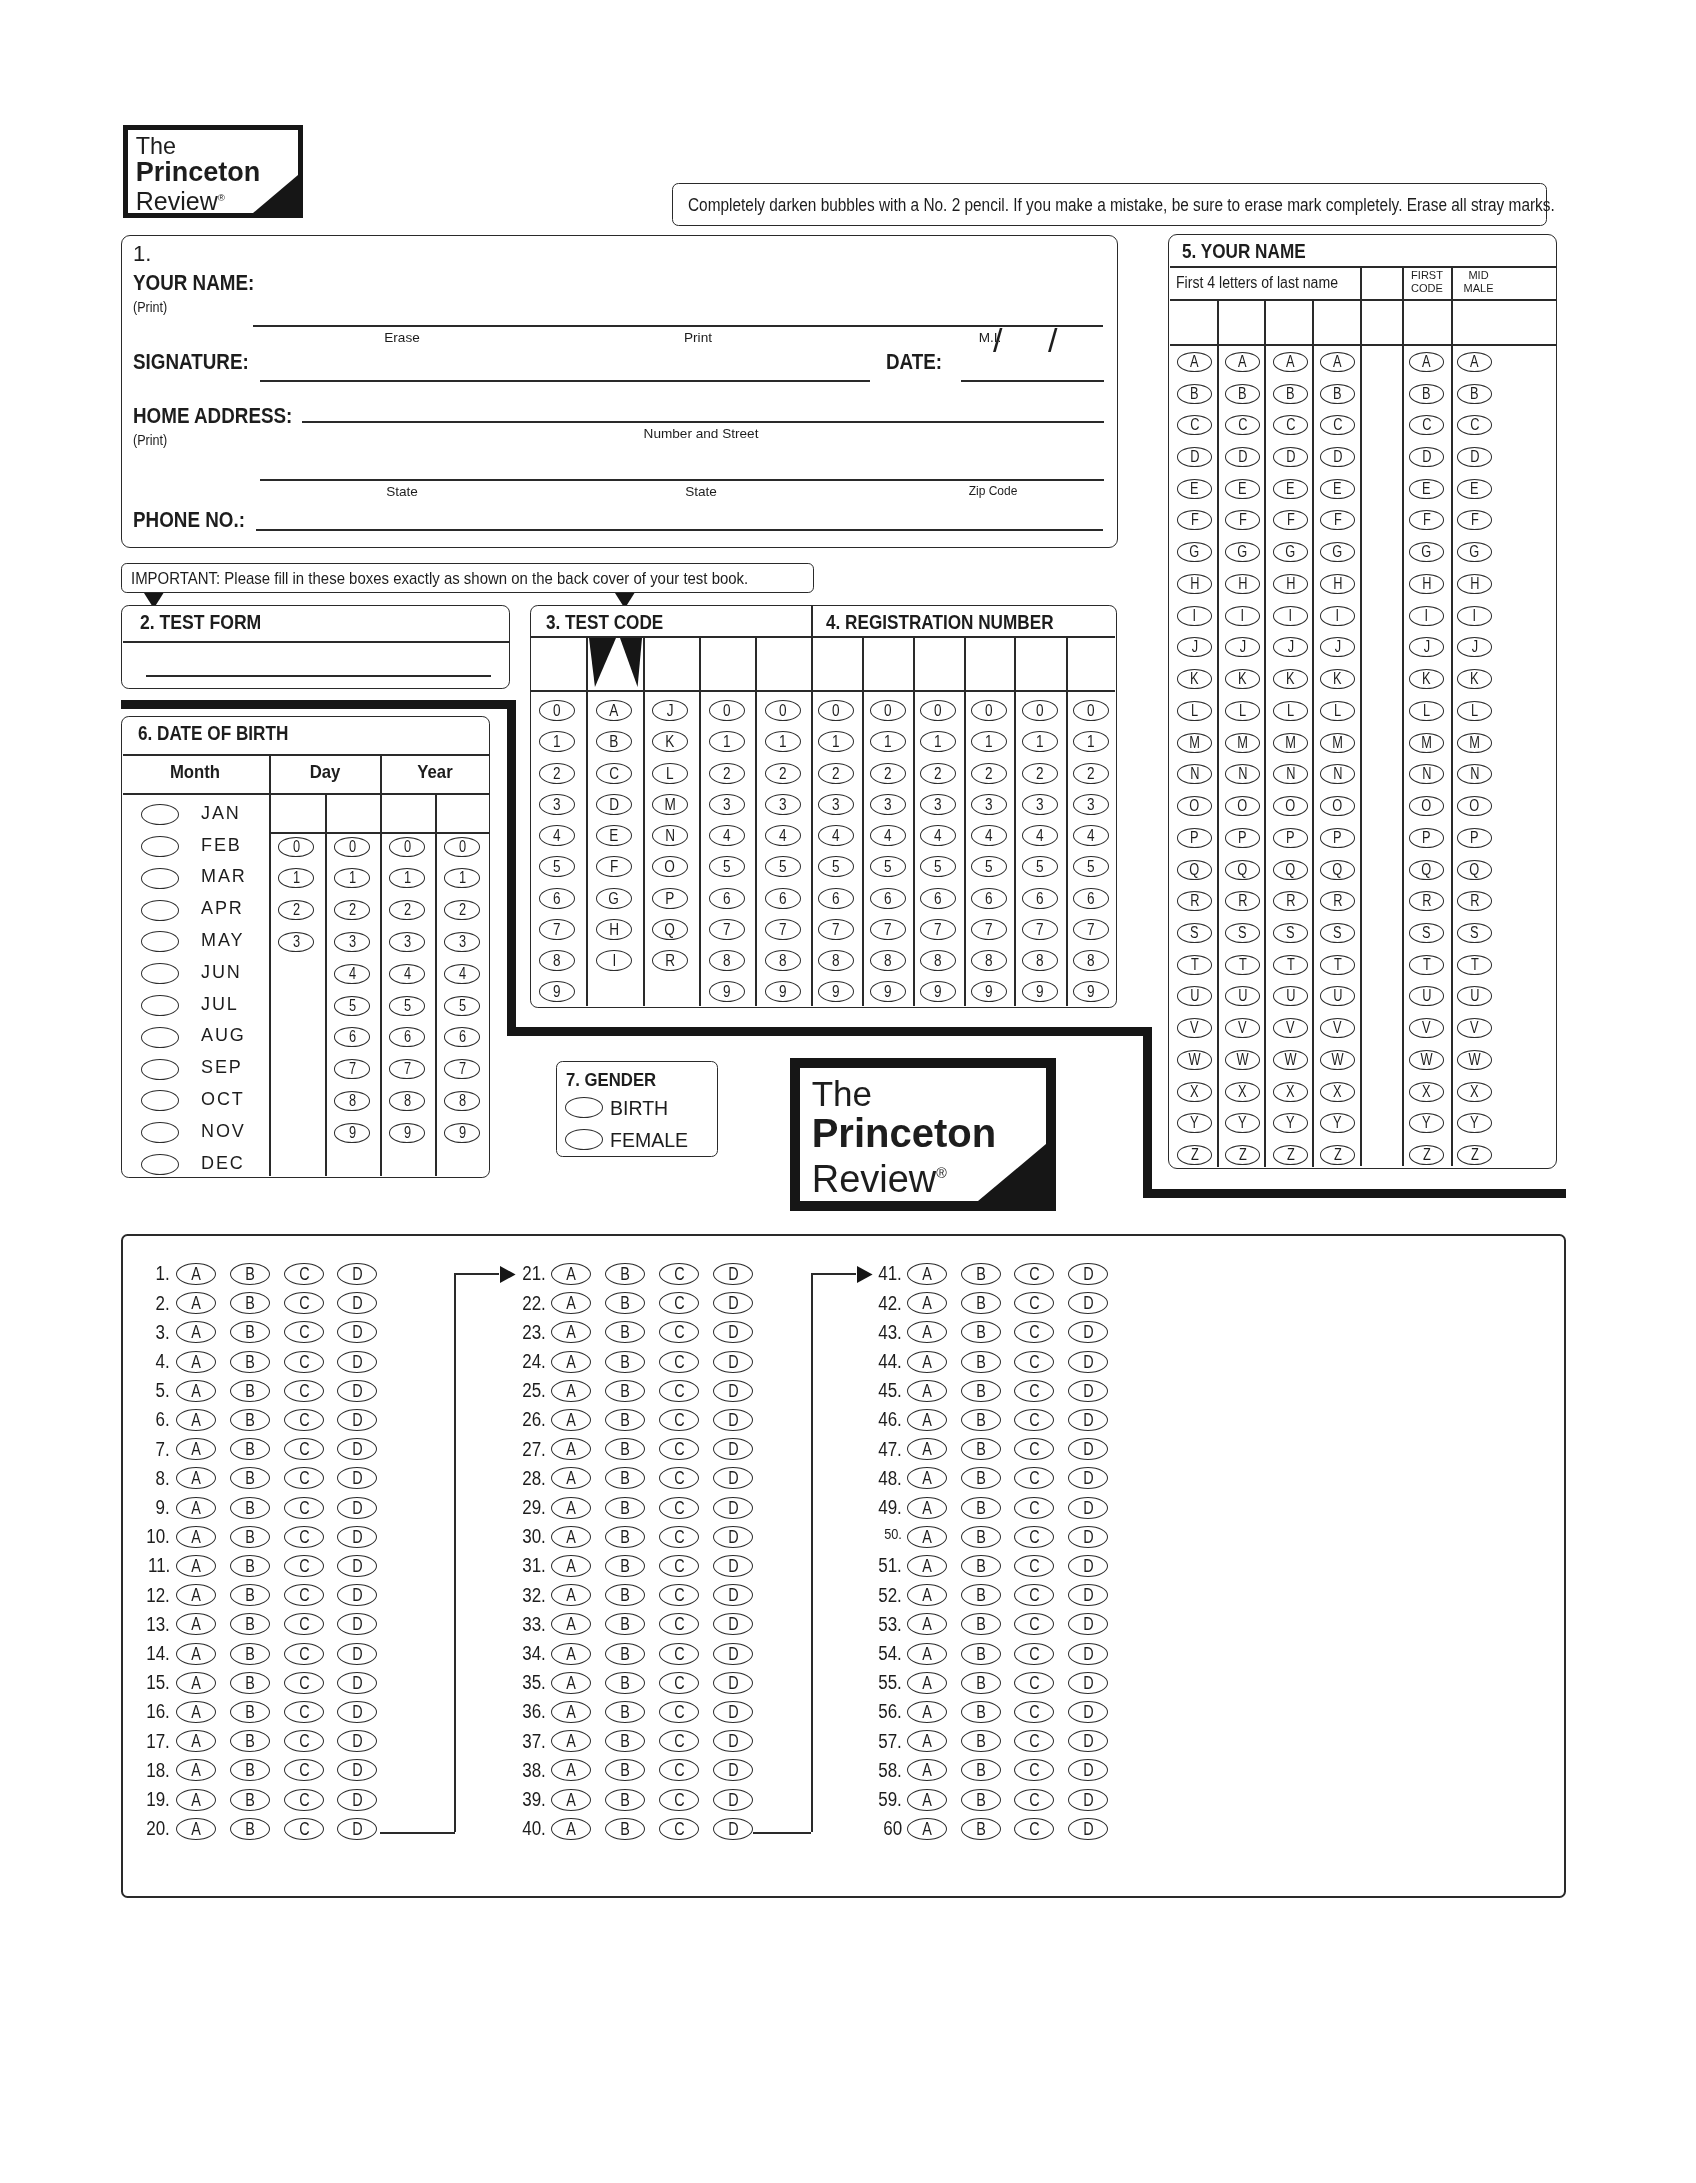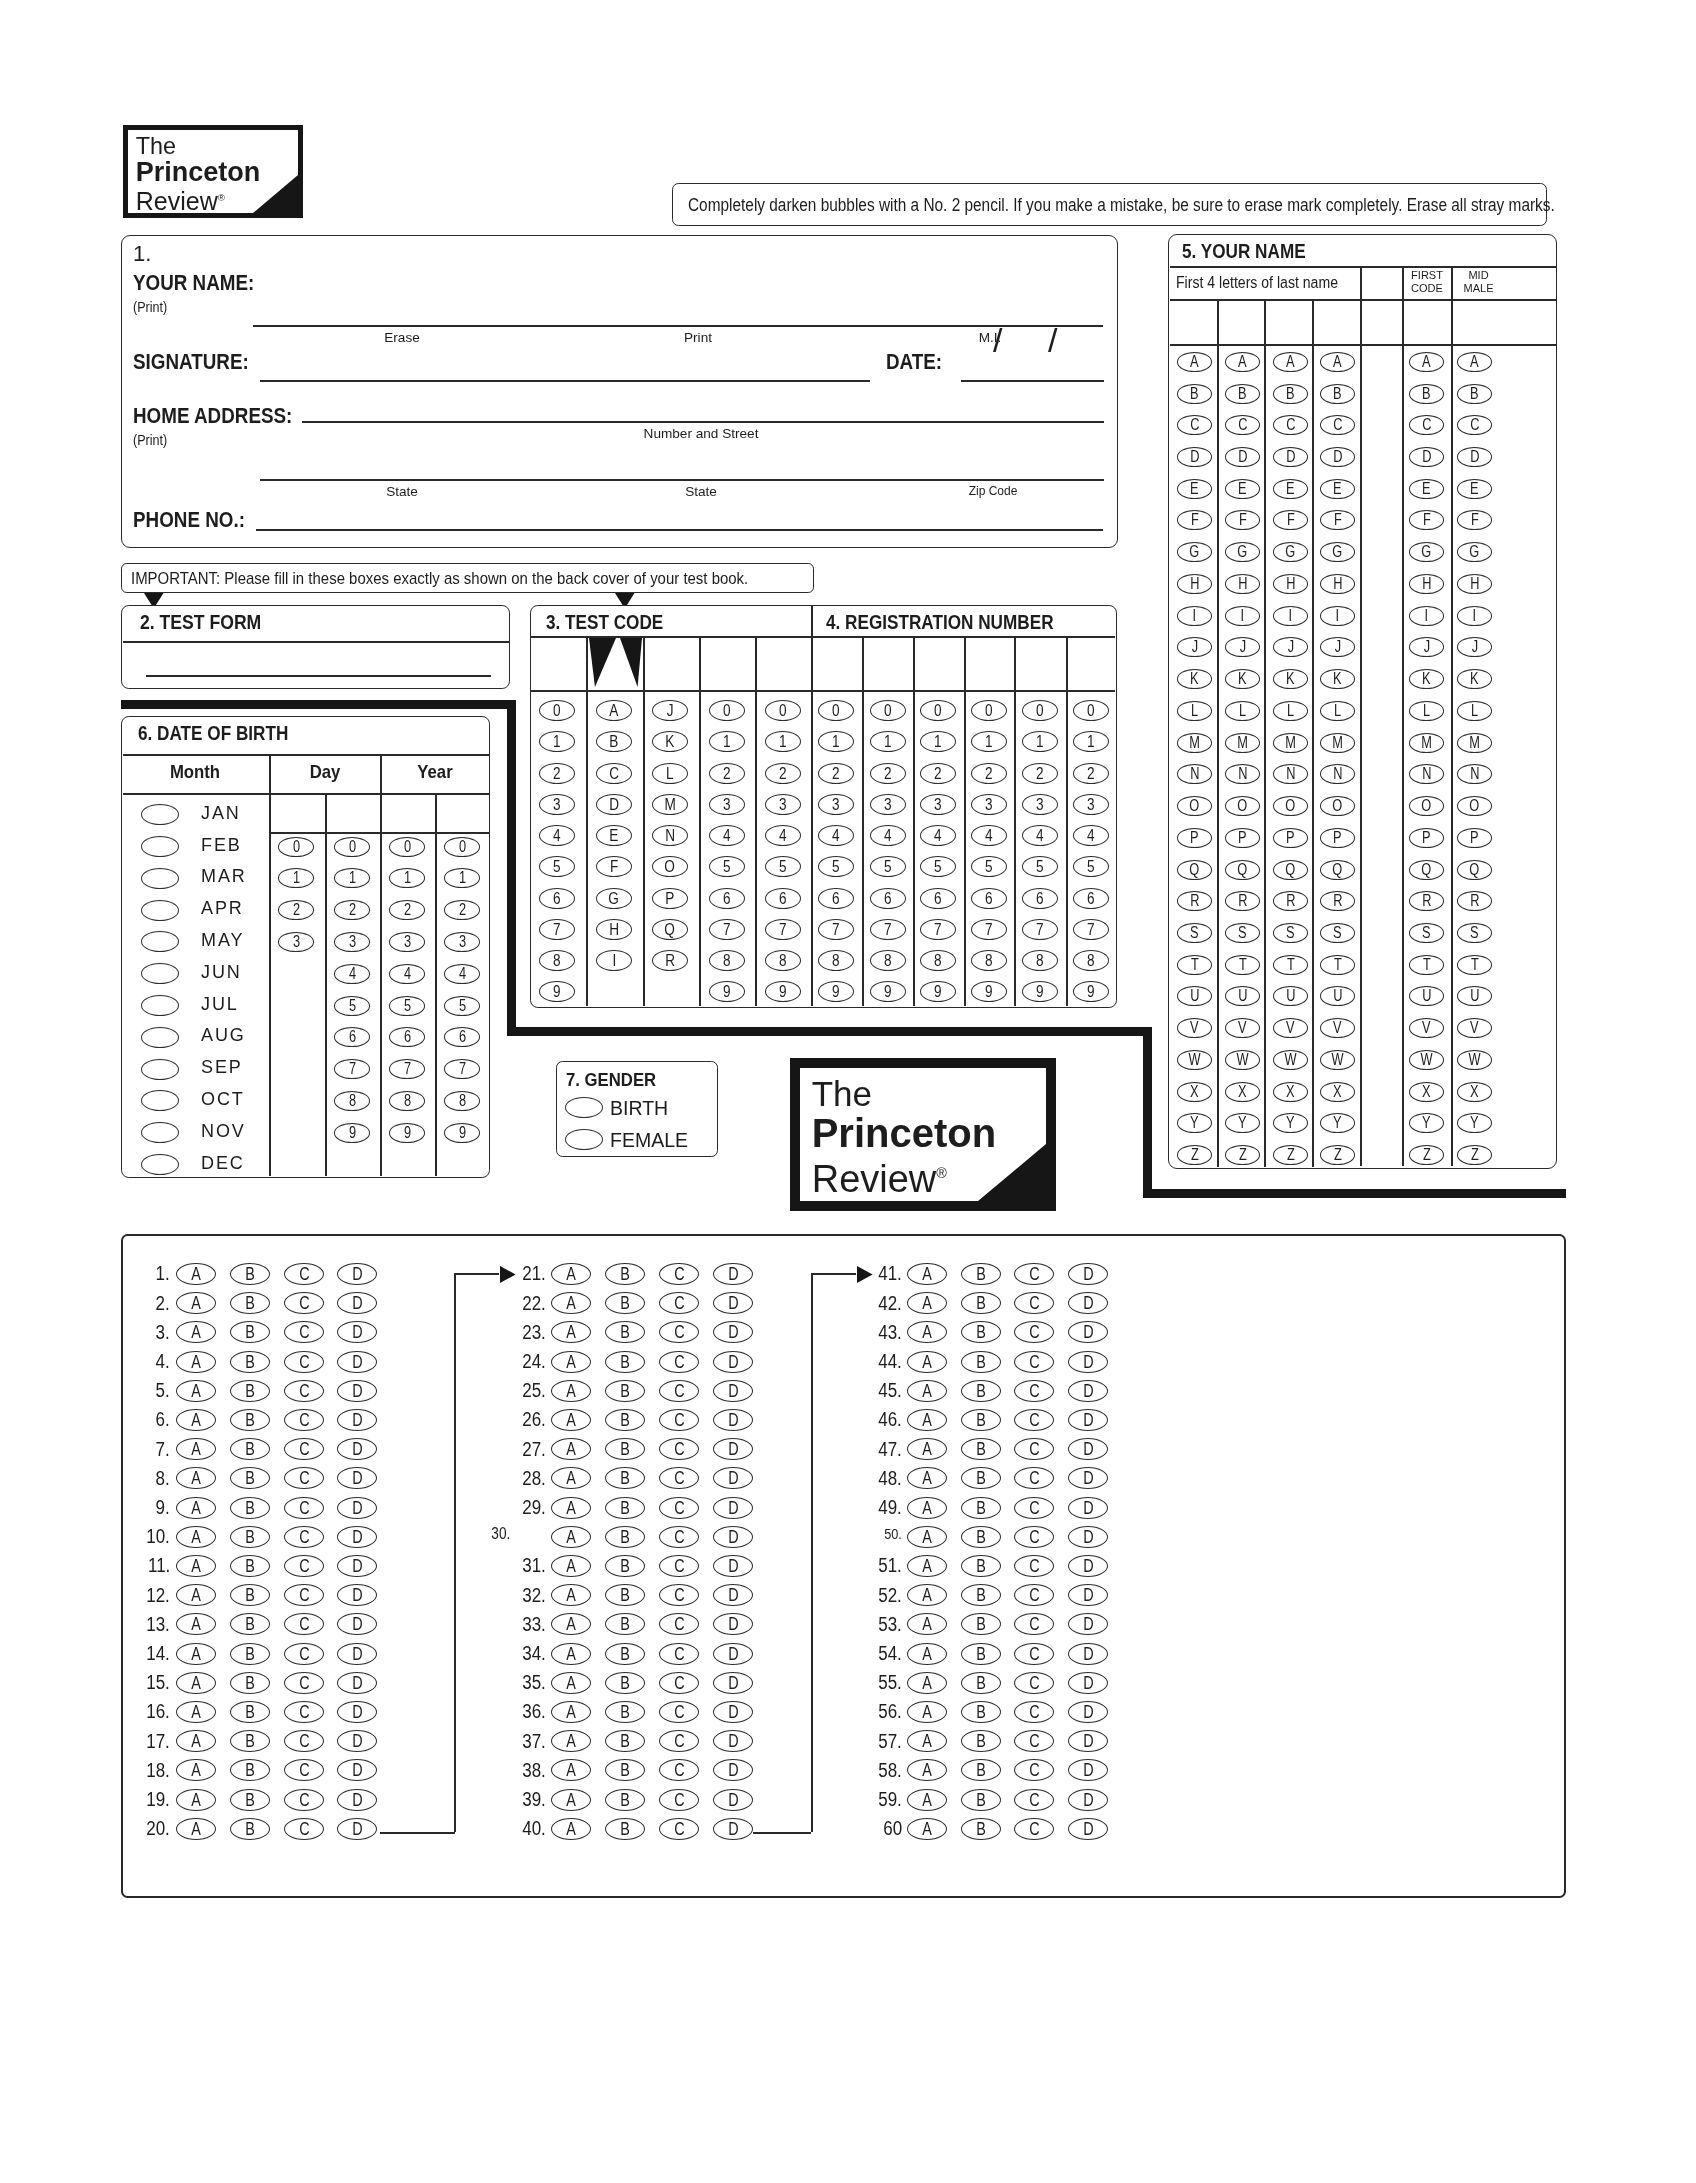--- a/index.html
+++ b/index.html
@@ -1471,21 +1471,21 @@
     </div>
     <div class="bubble" style="left: 605px; top: 1497px; width: 40px; height: 22px; font-size: 18px;">
       <span>B</span>
     </div>
     <div class="bubble" style="left: 659px; top: 1497px; width: 40px; height: 22px; font-size: 18px;">
       <span>C</span>
     </div>
     <div class="bubble" style="left: 713px; top: 1497px; width: 40px; height: 22px; font-size: 18px;">
       <span>D</span>
     </div>
-    <div class="t num" style="left: 488px; top: 1525px; width: 58px; font-size: 16px; "><span>30.</span></div>
+    <div class="t num" style="left: 488px; top: 1525px; width: 58px; font-size: 20px; text-align: right;"><span>30.</span></div>
     <div class="bubble" style="left: 551px; top: 1526px; width: 40px; height: 22px; font-size: 18px;">
       <span>A</span>
     </div>
     <div class="bubble" style="left: 605px; top: 1526px; width: 40px; height: 22px; font-size: 18px;">
       <span>B</span>
     </div>
     <div class="bubble" style="left: 659px; top: 1526px; width: 40px; height: 22px; font-size: 18px;">
       <span>C</span>
     </div>
     <div class="bubble" style="left: 713px; top: 1526px; width: 40px; height: 22px; font-size: 18px;">

